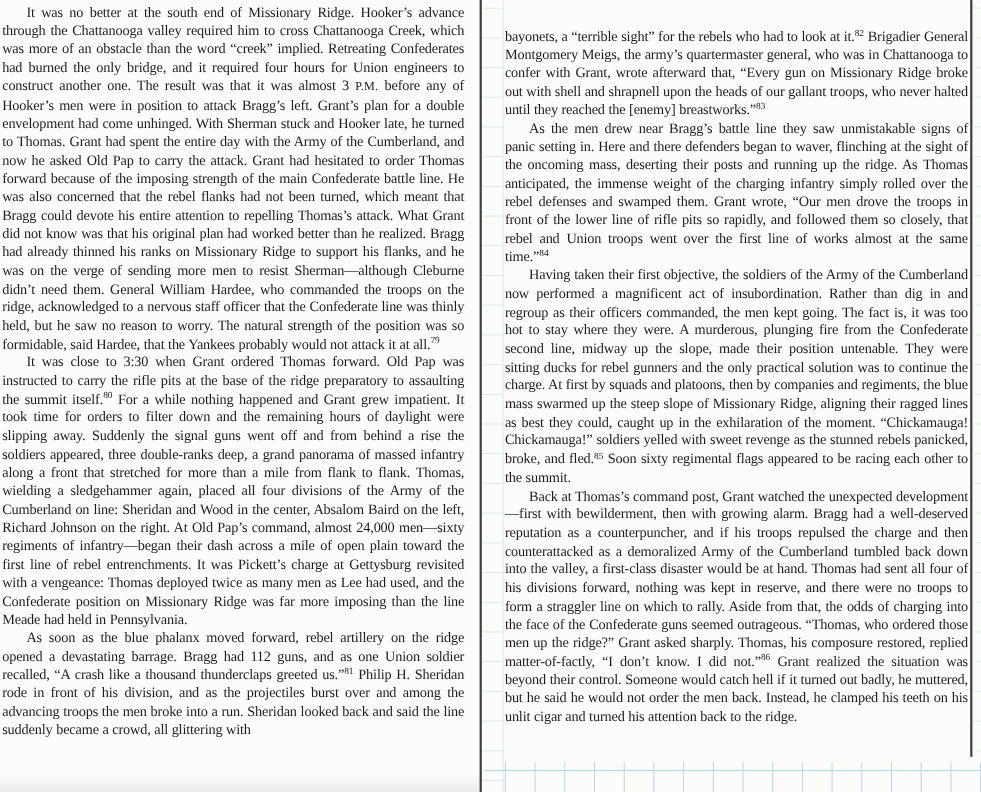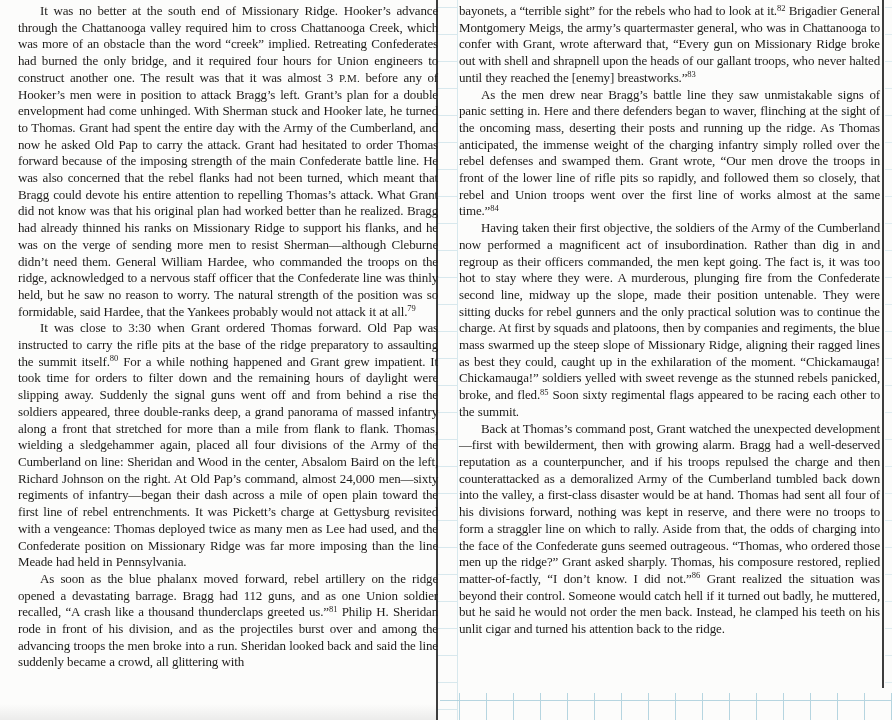--- a/index.html
+++ b/index.html
@@ -39,22 +39,22 @@
   
   .col {
     position: absolute;
     top: 3px;
     font-size: 13px;
     line-height: 16.7px;
     text-align: justify;
     letter-spacing: -0.15px;
     word-spacing: 0.2px;
   }
-  #col-left  { left: 18px;  width: 420px; }
-  #col-right { left: 459px; width: 421px; }
+  #col-left  { left: 2px;  width: 420px; }
+  #col-right { left: 459px; width: 421px; margin-top: 22px; }
   .col p { margin: 0; }
   .col p.indent { text-indent: 22px; }
   .col sup {
     font-size: 8.5px;
     line-height: 0;
     vertical-align: baseline;
     position: relative;
     top: -4.5px;
     letter-spacing: 0;
   }

